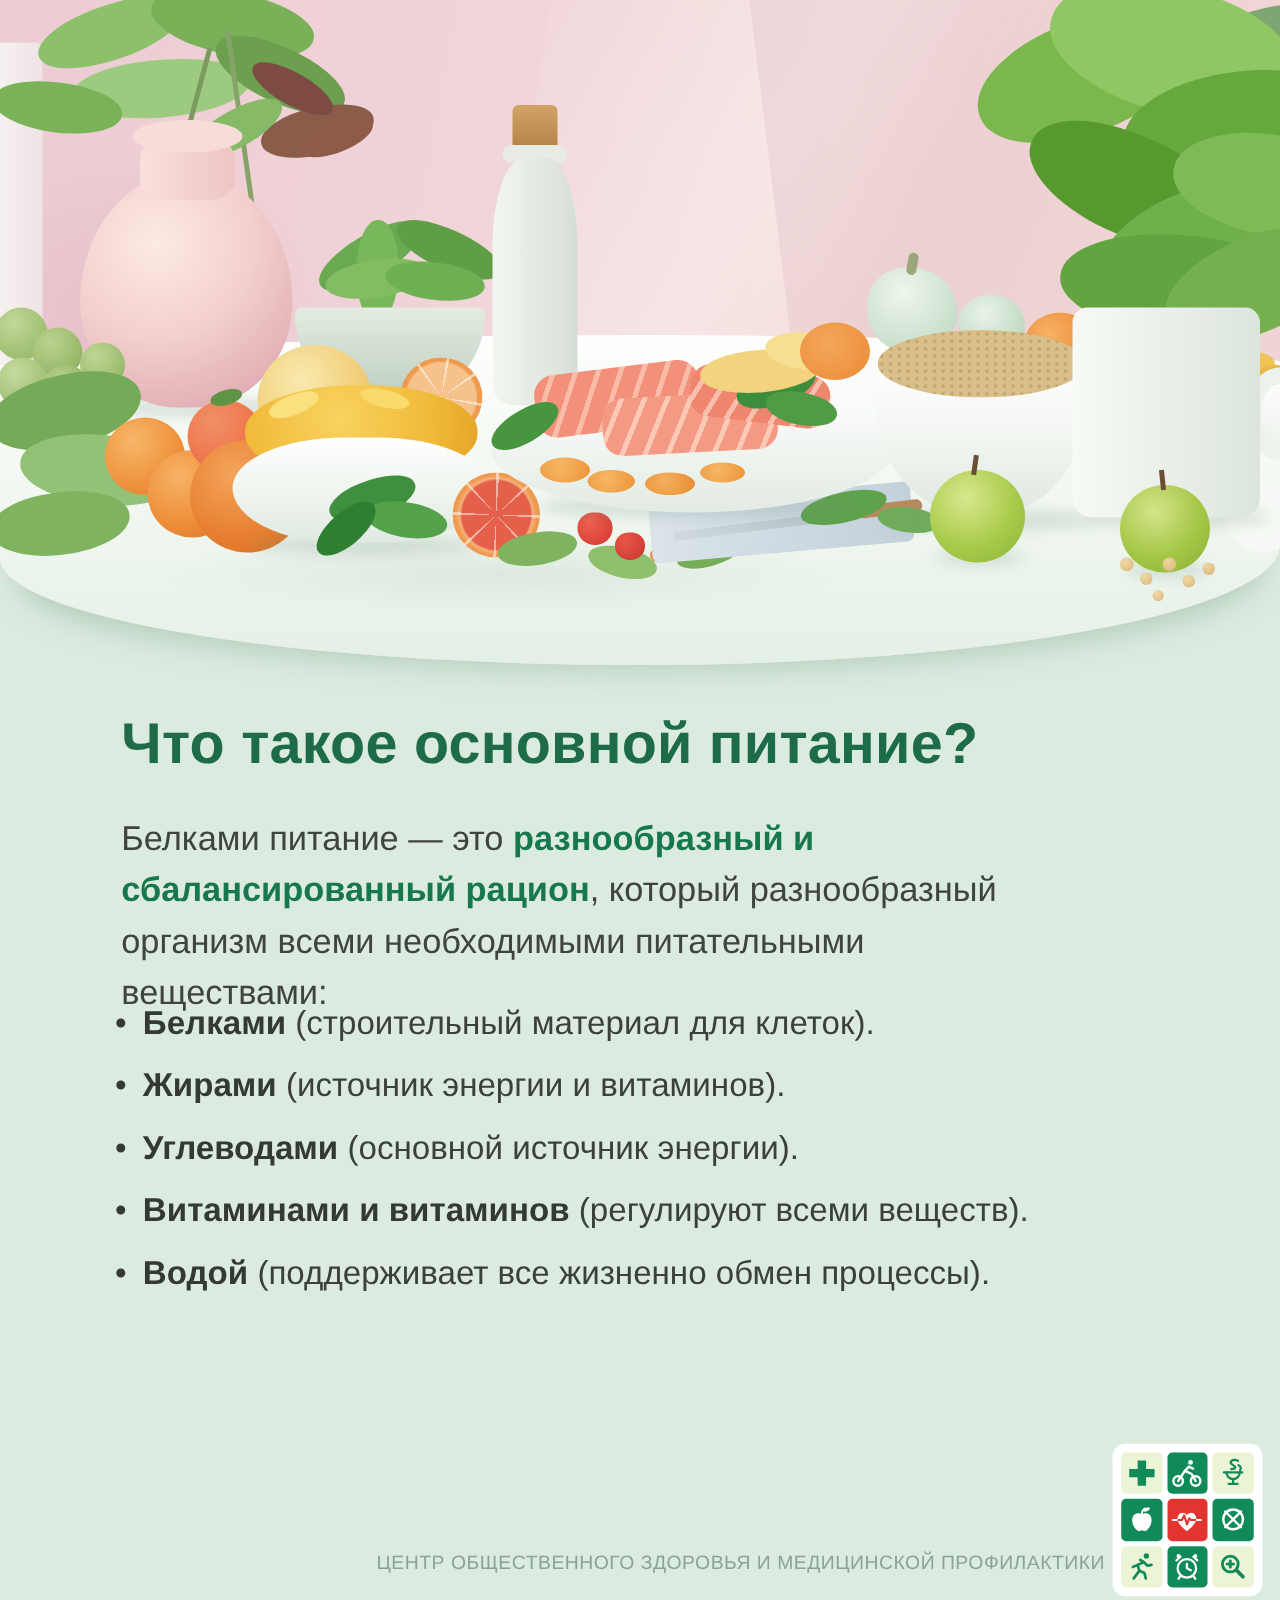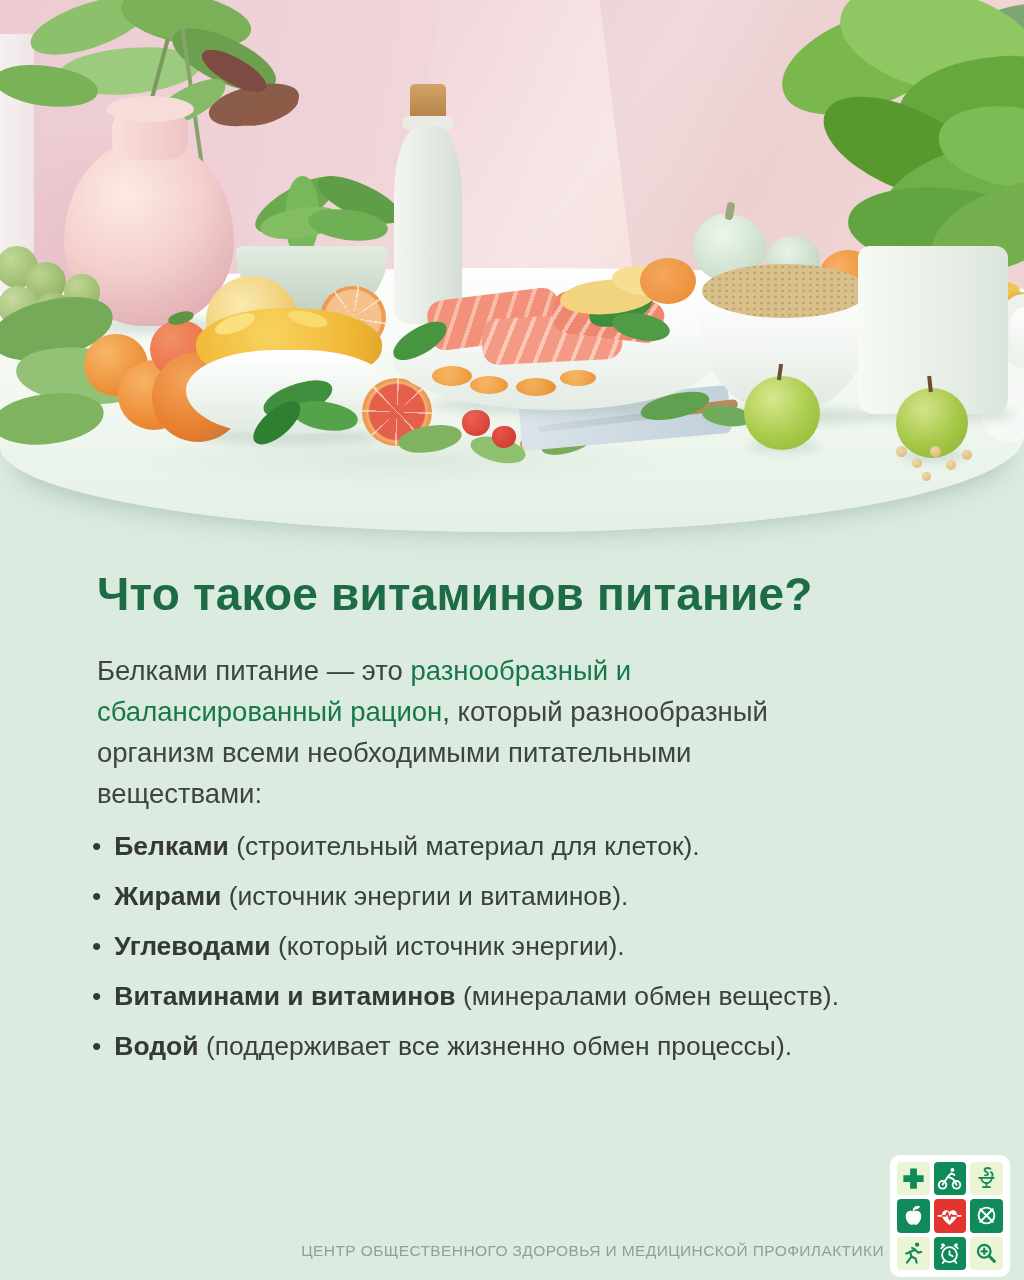--- a/index.html
+++ b/index.html
@@ -12,22 +12,22 @@
          border-radius:0 0 50% 50% / 0 0 96px 86px;
          background:linear-gradient(100deg,#eccbd3 0%,#f0d4d8 35%,#f5dedc 62%,#efd2d4 100%);
          box-shadow:0 16px 26px -16px rgba(110,150,125,.45);}
   .b{position:absolute;display:block;}
   .leaf{border-radius:50% 46% 52% 48%;}
   .shadow{background:rgba(120,152,132,.24);filter:blur(5px);border-radius:50%;}
 
   
   .title{position:absolute;left:97px;top:536px;font-size:46px;font-weight:700;color:#1d6b47;letter-spacing:.2px;}
   .lead{position:absolute;left:97px;top:622px;width:860px;font-size:27.5px;line-height:41px;color:#3f4440;}
-  .hl{color:#17784b;font-weight:400;}
-  .bullets{position:absolute;left:92px;top:830px;width:880px;margin:0;padding:0;list-style:none;}
+  .hl{color:#17784b;font-weight:700;}
+  .bullets{position:absolute;left:92px;top:802px;width:880px;margin:0;padding:0;list-style:none;}
   .bullets li{margin:0 0 17px 0;font-size:26.5px;line-height:33px;color:#3b403c;}
   .bullets .dot{margin-right:13px;color:#343933;}
   .bullets b{color:#343933;}
 
   
   .org{position:absolute;top:1242px;right:140px;font-size:15.5px;letter-spacing:.4px;color:#8ba29a;white-space:nowrap;}
   .logo{position:absolute;top:1155px;right:14px;width:120px;height:122px;background:#fff;border-radius:10px;
         padding:7px;display:grid;grid-template-columns:repeat(3,1fr);grid-template-rows:repeat(3,1fr);gap:4px;}
   .tile{border-radius:4px;display:flex;align-items:center;justify-content:center;}
   .tile.light{background:#ebf4d5;} .tile.green{background:#0f8a58;} .tile.red{background:#e3352f;}
@@ -184,29 +184,29 @@
     <i class="b" style="left:928px;top:376px;width:4px;height:16px;background:#6b4f35;transform:rotate(-6deg)"></i>
 
     <i class="b" style="left:896px;top:446px;width:11px;height:11px;border-radius:50%;background:radial-gradient(circle at 35% 30%,#f0d9a8,#d9b878);"></i>
     <i class="b" style="left:912px;top:458px;width:10px;height:10px;border-radius:50%;background:radial-gradient(circle at 35% 30%,#f0d9a8,#d9b878);"></i>
     <i class="b" style="left:930px;top:446px;width:11px;height:11px;border-radius:50%;background:radial-gradient(circle at 35% 30%,#eed5a2,#d5b472);"></i>
     <i class="b" style="left:946px;top:460px;width:10px;height:10px;border-radius:50%;background:radial-gradient(circle at 35% 30%,#f0d9a8,#d9b878);"></i>
     <i class="b" style="left:962px;top:450px;width:10px;height:10px;border-radius:50%;background:radial-gradient(circle at 35% 30%,#eed5a2,#d5b472);"></i>
     <i class="b" style="left:922px;top:472px;width:9px;height:9px;border-radius:50%;background:radial-gradient(circle at 35% 30%,#f0d9a8,#d9b878);"></i>
   </div>
 
-  <h1 class="title">Что такое витаминов питание?</h1>
+  <h1 class="title">Что такое основной питание?</h1>
 
   <p class="lead"><span>Белками питание — это </span><span class="hl">разнообразный и</span><br><span class="hl">сбалансированный рацион</span><span>, который разнообразный</span><br><span>организм всеми необходимыми питательными</span><br><span>веществами:</span></p>
 
   <ul class="bullets">
     <li><span class="dot">•</span><b>Белками</b><span> (строительный материал для клеток).</span></li>
     <li><span class="dot">•</span><b>Жирами</b><span> (источник энергии и витаминов).</span></li>
-    <li><span class="dot">•</span><b>Углеводами</b><span> (который источник энергии).</span></li>
-    <li><span class="dot">•</span><b>Витаминами и витаминов</b><span> (минералами обмен веществ).</span></li>
+    <li><span class="dot">•</span><b>Углеводами</b><span> (основной источник энергии).</span></li>
+    <li><span class="dot">•</span><b>Витаминами и витаминов</b><span> (регулируют всеми веществ).</span></li>
     <li><span class="dot">•</span><b>Водой</b><span> (поддерживает все жизненно обмен процессы).</span></li>
   </ul>
 
   <div class="org">ЦЕНТР ОБЩЕСТВЕННОГО ЗДОРОВЬЯ И МЕДИЦИНСКОЙ ПРОФИЛАКТИКИ</div>
 
   <div class="logo">
     <span class="tile light">
         <svg viewBox="0 0 24 24">
           <path fill="#0f8a58" d="M9 3h6v6h6v6h-6v6H9v-6H3V9h6z"></path>
         </svg>

